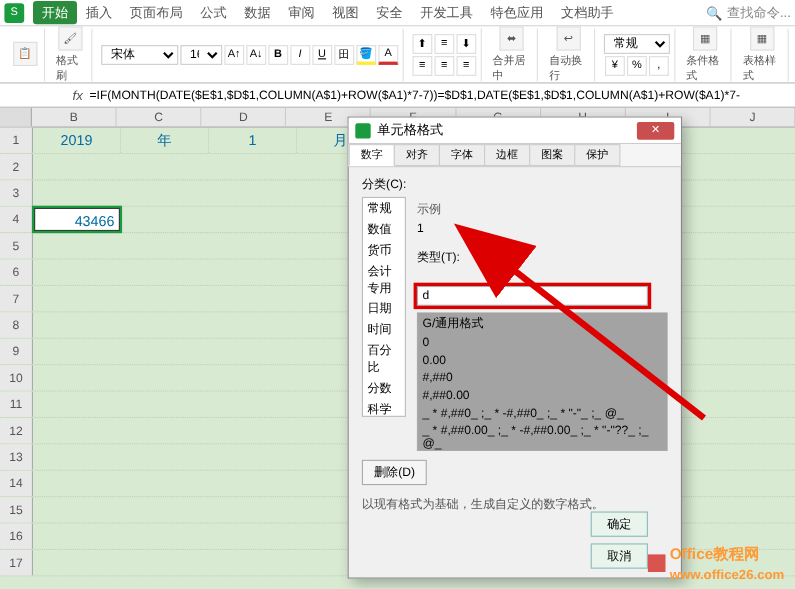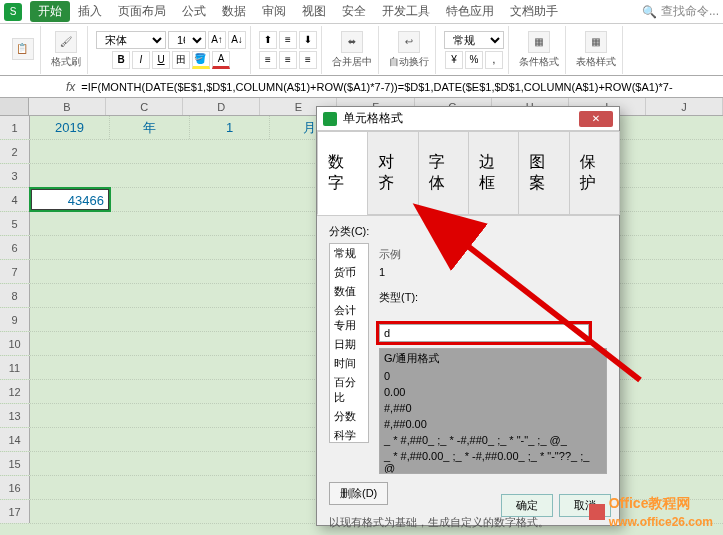--- a/index.html
+++ b/index.html
@@ -38,36 +38,36 @@
     .cell { width: 80px; border-right: 1px dotted rgba(0,0,0,0.12); text-align: center; line-height: 24px; font-size: 13px; color: #0369a1; }
     .cell.selected { outline: 2px solid #1a9c3e; outline-offset: -1px; background: #fff; }
     .cell.boxed { border: 2px solid #3a3a3a; line-height: 22px; }
     
     
     .dialog { position: absolute; top: 106px; left: 316px; width: 304px; height: 420px; background: #f0f0f0; border: 1px solid #888; box-shadow: 4px 4px 12px rgba(0,0,0,0.3); z-index: 50; }
     .dialog-title { background: #fff; height: 24px; display: flex; align-items: center; padding: 0 6px; border-bottom: 1px solid #ccc; }
     .dialog-title .dlg-icon { width: 14px; height: 14px; background: #1a9c3e; border-radius: 2px; margin-right: 6px; }
     .dialog-title .close-btn { margin-left: auto; width: 34px; height: 16px; background: #c94f4f; color: #fff; text-align: center; font-size: 10px; line-height: 16px; border-radius: 2px; cursor: pointer; }
     .dialog-tabs { display: flex; background: #f5f5f5; border-bottom: 1px solid #ccc; }
-    .dialog-tab { padding: 20px 10px; border: 1px solid #ccc; background: #ededed; margin-right: -1px; font-size: 16px; cursor: pointer; }
+    .dialog-tab { padding: 2px 10px; border: 1px solid #ccc; background: #ededed; margin-right: -1px; font-size: 10px; cursor: pointer; }
     .dialog-tab.active { background: #fff; border-bottom: 1px solid #fff; }
     .dialog-body { padding: 8px 12px; font-size: 11px; }
     .dlg-row { display: flex; gap: 10px; }
     .category-list { border: 1px solid #bbb; width: 88px; background: #fff; height: 200px; overflow: hidden; }
     .category-list div { padding: 2px 4px; cursor: pointer; }
     .right-panel { flex: 1; }
     .sample-box { padding: 4px 0 8px 0; }
     .sample-box .lbl { color: #555; margin-bottom: 4px; }
     .type-group { margin-top: 4px; }
     .type-input { width: 210px; border: 1px solid #aaa; padding: 2px 4px; font-size: 11px; outline: 3px solid #d00; }
     .type-list { width: 228px; height: 126px; border: 1px solid #aaa; background: #a3a3a3; margin-top: 6px; overflow-y: scroll; font-size: 11px; }
     .type-list div { padding: 2px 4px; cursor: pointer; }
     .del-btn { margin-top: 8px; border: 1px solid #aaa; background: #f5f5f5; padding: 3px 10px; font-size: 11px; cursor: pointer; }
     .note { margin-top: 10px; color: #555; font-size: 11px; }
-    .dialog-footer { position: absolute; bottom: 8px; right: 8px; display: flex; gap: 6px; }
+    .dialog-footer { position: absolute; bottom: 8px; right: 30px; display: flex; gap: 6px; flex-direction: column; }
     .dlg-btn { border: 1px solid #8bb; background: #e8f4ec; padding: 3px 14px; font-size: 11px; cursor: pointer; }
     
     
     .arrow-svg { position: absolute; top: 190px; left: 410px; z-index: 60; pointer-events: none; }
     
     
     .watermark { position: absolute; bottom: 6px; right: 10px; font-size: 14px; color: #ff9933; font-weight: bold; z-index: 70; display:flex; align-items:center; gap:4px; }
     .watermark .url { color: #ff9933; font-size: 12px; }
     .wm-icon { width: 16px; height: 16px; background: #d9534f; display:inline-block; }
   </style>
@@ -98,21 +98,21 @@
     <div class="ribbon-btn">
         <div class="icon-box">📋</div>
       </div>
   </div>
   <div class="ribbon-group">
     <div class="ribbon-btn">
         <div class="icon-box">🖌</div>
         <span>格式刷</span>
       </div>
   </div>
-  <div class="ribbon-group" style="flex-direction:column; gap:2px;">
+  <div class="ribbon-group" style="flex-direction:row; gap:2px;">
     <div class="font-row">
       <select class="font-sel" style="width:70px"><option>宋体</option></select>
       <select class="font-sel" style="width:38px"><option>16</option></select>
       <span class="mini-btn">A↑</span>
       <span class="mini-btn">A↓</span>
     </div>
     <div class="font-row">
       <span class="mini-btn">
           <b>B</b>
         </span>
@@ -264,22 +264,22 @@
     <div class="dialog-tab">字体</div>
     <div class="dialog-tab">边框</div>
     <div class="dialog-tab">图案</div>
     <div class="dialog-tab">保护</div>
   </div>
   <div class="dialog-body">
     <div style="margin-bottom:4px;">分类(C):</div>
     <div class="dlg-row">
       <div class="category-list">
         <div>常规</div>
+        <div>数值</div>
         <div>货币</div>
-        <div>数值</div>
         <div>会计专用</div>
         <div>日期</div>
         <div>时间</div>
         <div>百分比</div>
         <div>分数</div>
         <div>科学记数</div>
         <div>文本</div>
         <div>特殊</div>
 
       </div>

